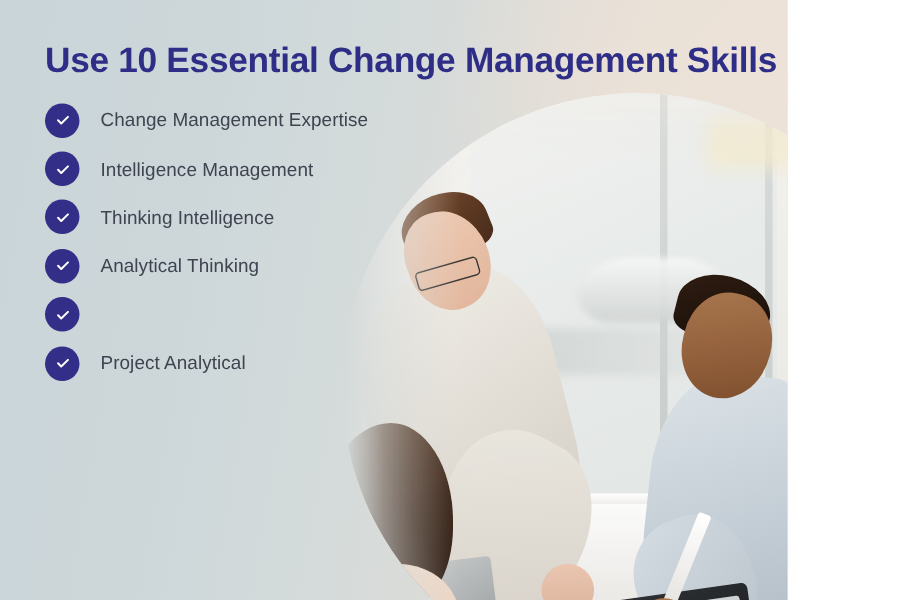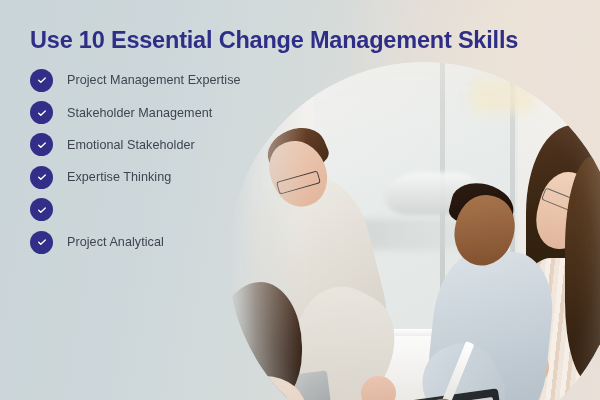--- a/index.html
+++ b/index.html
@@ -6,21 +6,21 @@
   * { margin:0; padding:0; box-sizing:border-box; }
 
   html, body {
     width:600px; height:400px;
     overflow:hidden;
     font-family:"Liberation Sans", sans-serif;
   }
 
   #canvas {
     position:relative;
-    width:600px; height:400px;
+    width:525px; height:400px;
     overflow:hidden;
     background:
       radial-gradient(ellipse 70% 90% at 100% 15%, #ece2d8 0%, rgba(236,226,216,0.85) 28%, rgba(231,224,218,0.0) 62%),
       linear-gradient(100deg, #cad5d9 0%, #cdd7da 26%, #d5dbda 48%, #e0dcd6 70%, #e9e0d8 100%);
   }
 
   
   #title {
     position:absolute;
     left:30px; top:27px;
@@ -243,45 +243,45 @@
     </div>
   </div>
 
   <ul id="skill-list">
       <li class="skill-row">
         <span class="check-badge">
           <svg width="12" height="12" viewBox="0 0 12 12" aria-hidden="true">
             <path d="M2.7 6.2 L4.8 8.3 L9.3 3.9" fill="none" stroke="#ffffff" stroke-width="1.35" stroke-linecap="round" stroke-linejoin="round"></path>
           </svg>
         </span>
-        <span class="skill-label">Project Management Expertise</span>
-      </li>
-      <li class="skill-row">
-        <span class="check-badge">
-          <svg width="12" height="12" viewBox="0 0 12 12" aria-hidden="true">
-            <path d="M2.7 6.2 L4.8 8.3 L9.3 3.9" fill="none" stroke="#ffffff" stroke-width="1.35" stroke-linecap="round" stroke-linejoin="round"></path>
-          </svg>
-        </span>
-        <span class="skill-label">Stakeholder Management</span>
-      </li>
-      <li class="skill-row">
-        <span class="check-badge">
-          <svg width="12" height="12" viewBox="0 0 12 12" aria-hidden="true">
-            <path d="M2.7 6.2 L4.8 8.3 L9.3 3.9" fill="none" stroke="#ffffff" stroke-width="1.35" stroke-linecap="round" stroke-linejoin="round"></path>
-          </svg>
-        </span>
-        <span class="skill-label">Emotional Stakeholder</span>
-      </li>
-      <li class="skill-row">
-        <span class="check-badge">
-          <svg width="12" height="12" viewBox="0 0 12 12" aria-hidden="true">
-            <path d="M2.7 6.2 L4.8 8.3 L9.3 3.9" fill="none" stroke="#ffffff" stroke-width="1.35" stroke-linecap="round" stroke-linejoin="round"></path>
-          </svg>
-        </span>
-        <span class="skill-label">Expertise Thinking</span>
+        <span class="skill-label">Change Management Expertise</span>
+      </li>
+      <li class="skill-row">
+        <span class="check-badge">
+          <svg width="12" height="12" viewBox="0 0 12 12" aria-hidden="true">
+            <path d="M2.7 6.2 L4.8 8.3 L9.3 3.9" fill="none" stroke="#ffffff" stroke-width="1.35" stroke-linecap="round" stroke-linejoin="round"></path>
+          </svg>
+        </span>
+        <span class="skill-label">Intelligence Management</span>
+      </li>
+      <li class="skill-row">
+        <span class="check-badge">
+          <svg width="12" height="12" viewBox="0 0 12 12" aria-hidden="true">
+            <path d="M2.7 6.2 L4.8 8.3 L9.3 3.9" fill="none" stroke="#ffffff" stroke-width="1.35" stroke-linecap="round" stroke-linejoin="round"></path>
+          </svg>
+        </span>
+        <span class="skill-label">Thinking Intelligence</span>
+      </li>
+      <li class="skill-row">
+        <span class="check-badge">
+          <svg width="12" height="12" viewBox="0 0 12 12" aria-hidden="true">
+            <path d="M2.7 6.2 L4.8 8.3 L9.3 3.9" fill="none" stroke="#ffffff" stroke-width="1.35" stroke-linecap="round" stroke-linejoin="round"></path>
+          </svg>
+        </span>
+        <span class="skill-label">Analytical Thinking</span>
       </li>
       <li class="skill-row">
         <span class="check-badge">
           <svg width="12" height="12" viewBox="0 0 12 12" aria-hidden="true">
             <path d="M2.7 6.2 L4.8 8.3 L9.3 3.9" fill="none" stroke="#ffffff" stroke-width="1.35" stroke-linecap="round" stroke-linejoin="round"></path>
           </svg>
         </span>
       </li>
       <li class="skill-row">
         <span class="check-badge">

